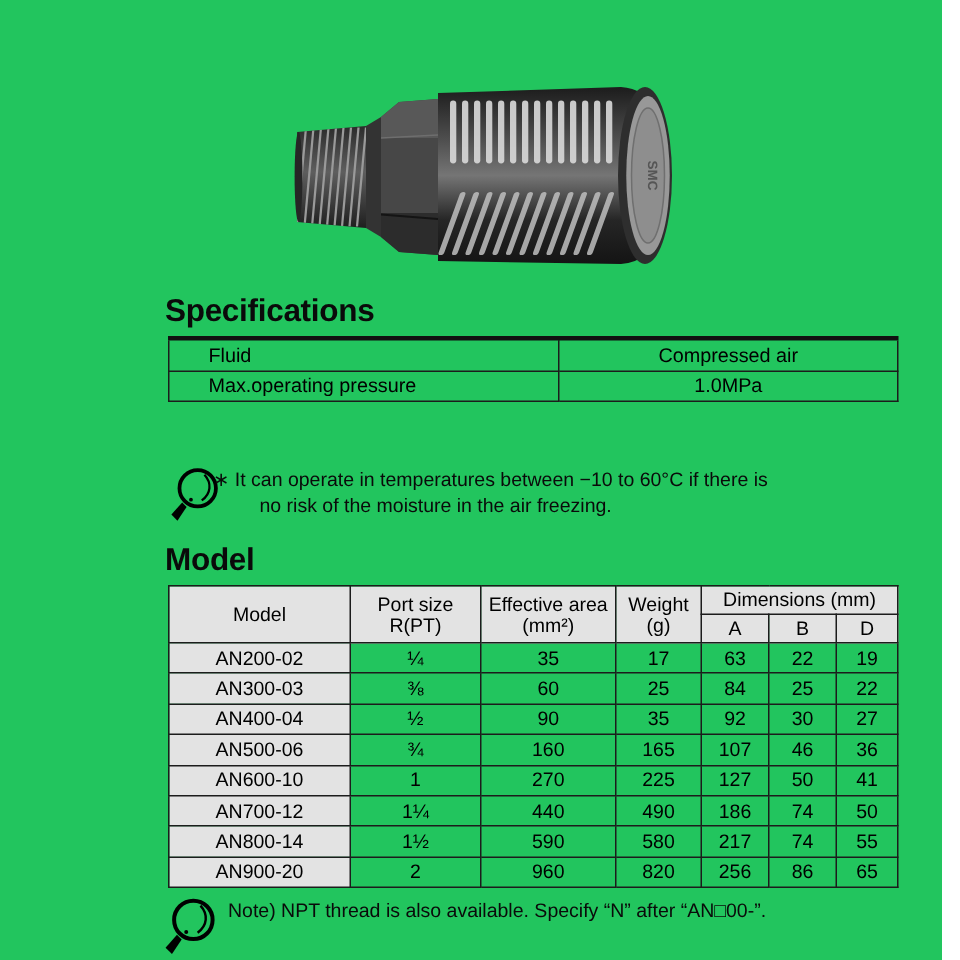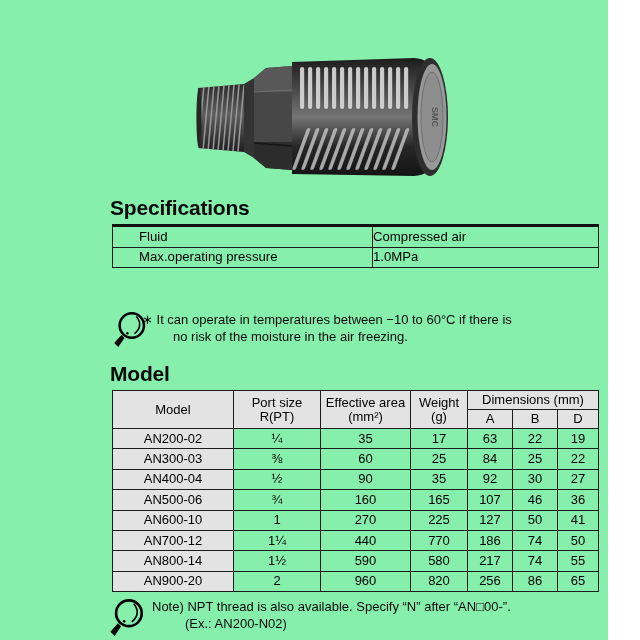--- a/index.html
+++ b/index.html
@@ -1,33 +1,33 @@
 <!DOCTYPE html>
 <html><head>
 <meta charset="utf-8">
 <style>
   html,body{margin:0;padding:0;background:#fff;}
   .page{
-    position:relative;width:576px;height:640px;overflow:hidden;background:#86efac;
-    font-family:"Liberation Sans","DejaVu Sans",sans-serif;color:#000;padding-left:32px;
+    position:relative;width:628px;height:640px;overflow:hidden;background:#22c55e;
+    font-family:"Liberation Sans","DejaVu Sans",sans-serif;color:#000;
     -webkit-font-smoothing:antialiased;
   }
   .abs{position:absolute;}
   .heading{
     font-size:21px;font-weight:bold;letter-spacing:-0.2px;color:#0a0a0a;
   }
   
   table{border-collapse:collapse;table-layout:fixed;}
   .stable{width:486px;border:1.5px solid #161616;border-top:3px solid #111;}
   .stable td{
     border:1.2px solid #1c1c1c;height:19.6px;font-size:13.2px;line-height:14px;
     padding:0;vertical-align:middle;
   }
   .stable td.lab{padding-left:26px;text-align:left;margin-left:20px;}
-  .stable td.val{text-align:left;}
+  .stable td.val{text-align:center;}
   .stable sup{font-size:9px;vertical-align:super;line-height:0;}
   
   .mtable{width:486px;border:1.8px solid #141414;}
   .mtable th,.mtable td{
     border:1.2px solid #1c1c1c;padding:0;vertical-align:middle;text-align:center;
     font-size:13px;line-height:14px;font-weight:normal;
   }
   .mtable thead th{height:18px;}
   .mtable tbody td{height:19.4px;}
   .shade{background:#e3e3e3;}
@@ -240,21 +240,21 @@
         <td>270</td>
         <td>225</td>
         <td>127</td>
         <td>50</td>
         <td>41</td>
       </tr>
       <tr>
         <td class="shade model-name">AN700-12</td>
         <td class="portcell">1¼</td>
         <td>440</td>
-        <td>770</td>
+        <td>490</td>
         <td>186</td>
         <td>74</td>
         <td>50</td>
       </tr>
       <tr>
         <td class="shade model-name">AN800-14</td>
         <td class="portcell">1½</td>
         <td>590</td>
         <td>580</td>
         <td>217</td>
@@ -274,16 +274,15 @@
   </table>
 
   <svg class="abs" style="left:108px;top:596px" width="38" height="44" viewBox="0 0 40 44" aria-hidden="true">
     <circle cx="22" cy="17" r="13.5" fill="none" stroke="#000" stroke-width="2.8"></circle>
     <path d="M27 7 c5.5 6 5 14 -2 19" fill="none" stroke="#000" stroke-width="1.7"></path>
     <circle cx="17" cy="25.5" r="1.4" fill="#000"></circle>
     <path d="M10.5 27.5 L13.8 30.8 L7 41 L2.5 36.5 Z" fill="#000"></path>
   </svg>
   <div class="abs notetext" style="left:152px;top:599px">
     <div>Note) NPT thread is also available. Specify “N” after “AN□00-”.</div>
-    <div class="noteline2b">(Ex.: AN200-N02)</div>
   </div>
 
 </div>
 
 </body></html>

